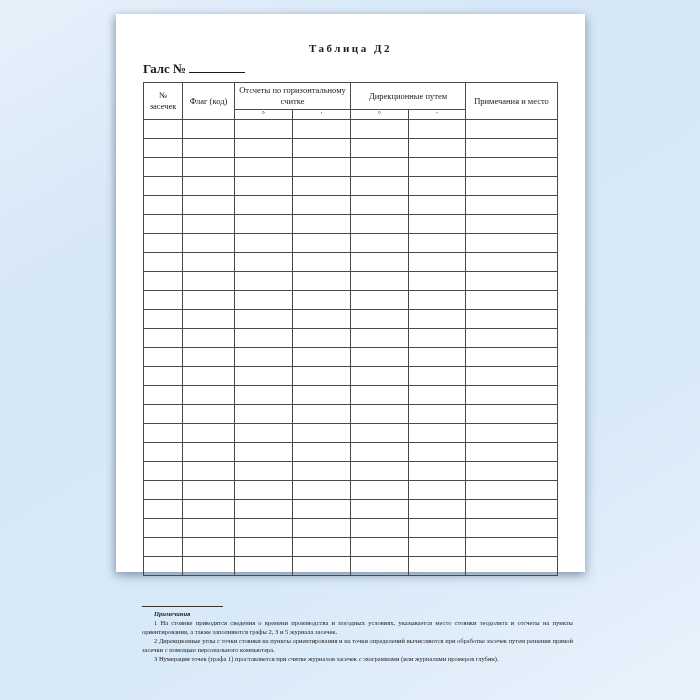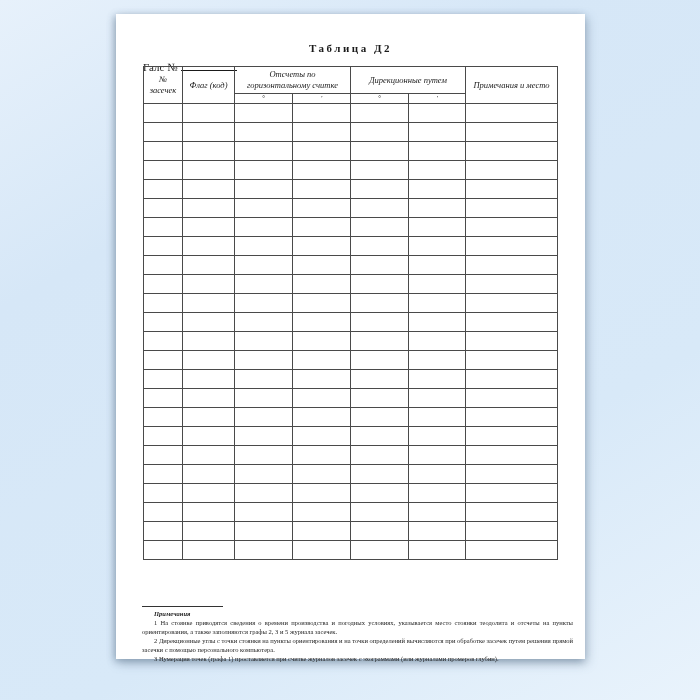--- a/index.html
+++ b/index.html
@@ -12,59 +12,59 @@
   .desktop {
     position: absolute;
     inset: 0;
     background: linear-gradient(150deg, #e7f1fb 0%, #d6e7f7 28%, #d8e9f8 68%, #e9f3fc 100%);
   }
   .paper {
     position: absolute;
     left: 116px;
     top: 14px;
     width: 469px;
-    height: 645px;
+    height: 558px;
     background: #ffffff;
     box-shadow: -2px 2px 7px rgba(88,112,138,0.45), 2px 4px 10px rgba(88,112,138,0.40);
     color: #1a1a1a;
   }
   .doc-title {
     position: absolute;
     top: 28px;
     left: 0;
     right: 0;
     text-align: center;
     font-size: 11px;
     font-weight: bold;
     letter-spacing: 2.5px;
   }
   .gals-line {
     position: absolute;
     top: 47px;
     left: 27px;
-    font-size: 11px;
+    font-size: 13px;
     white-space: nowrap;
+    font-weight: bold;
   }
   .gals-blank {
     display: inline-block;
     width: 56px;
     border-bottom: 1px solid #1a1a1a;
     height: 10px;
     margin-left: 3px;
     vertical-align: baseline;
   }
   table.form {
     position: absolute;
-    top: 52px;
+    top: 68px;
     left: 27px;
     width: 414px;
     border-collapse: collapse;
     table-layout: fixed;
     border: 1.5px solid #3d3d3d;
-    font-style: italic;
   }
   table.form th, table.form td {
     border: 1px solid #4a4a4a;
     padding: 0 2px;
     text-align: center;
     vertical-align: middle;
   }
   table.form th {
     font-weight: normal;
     font-size: 8.5px;

